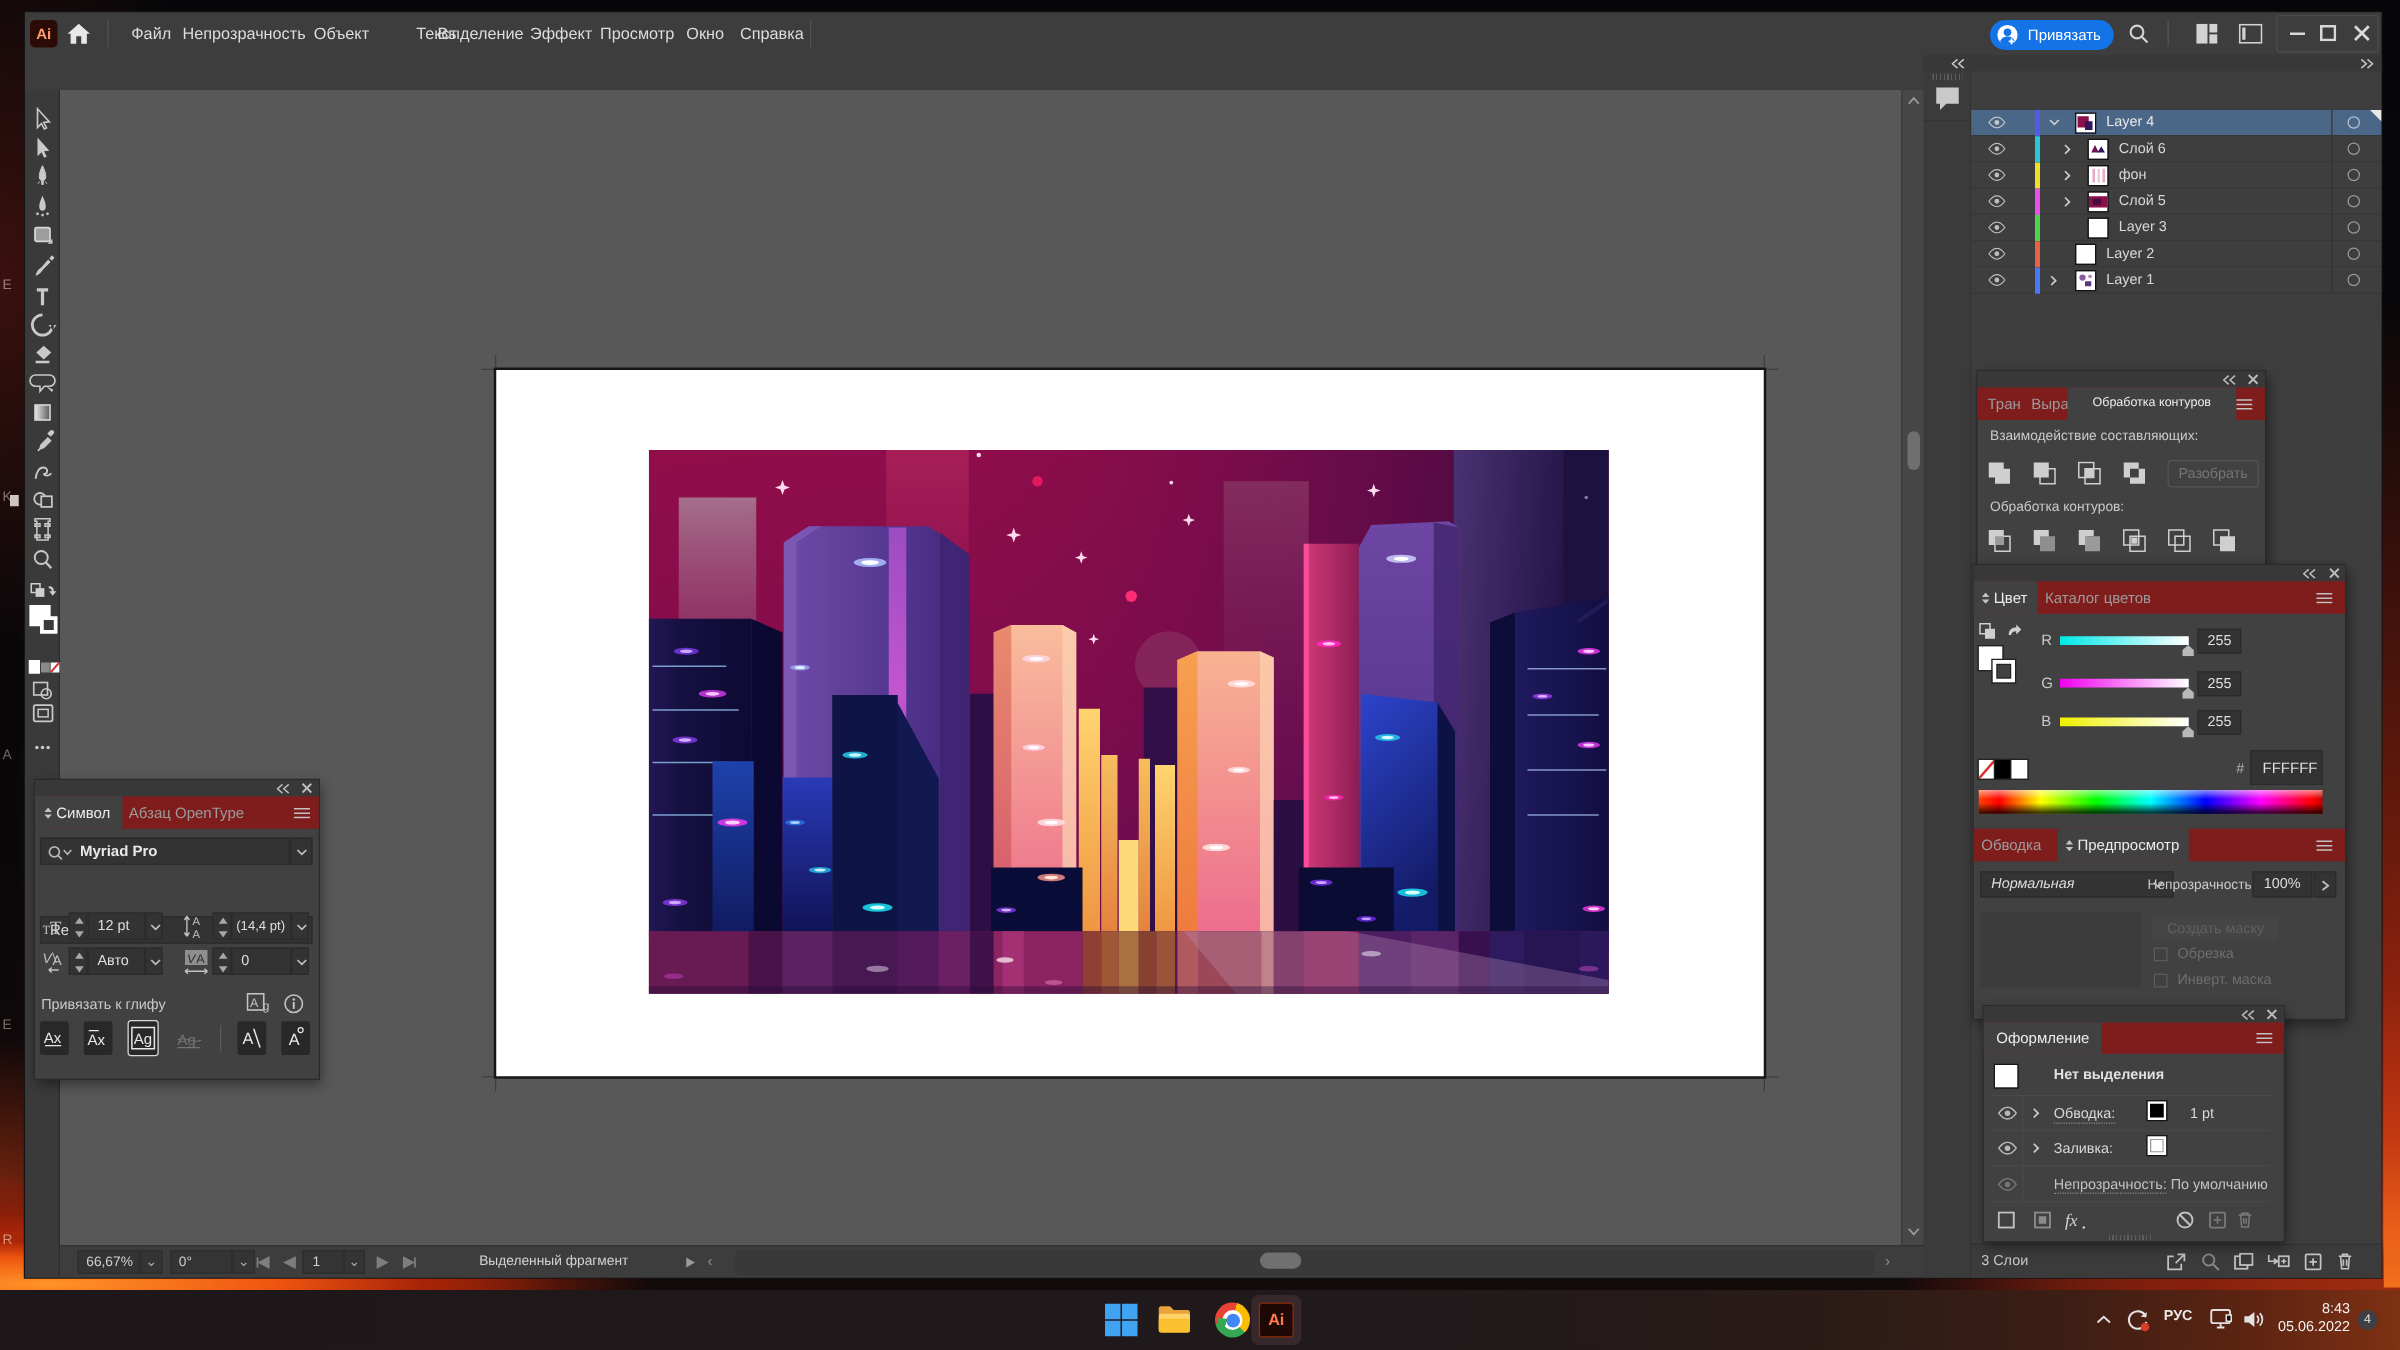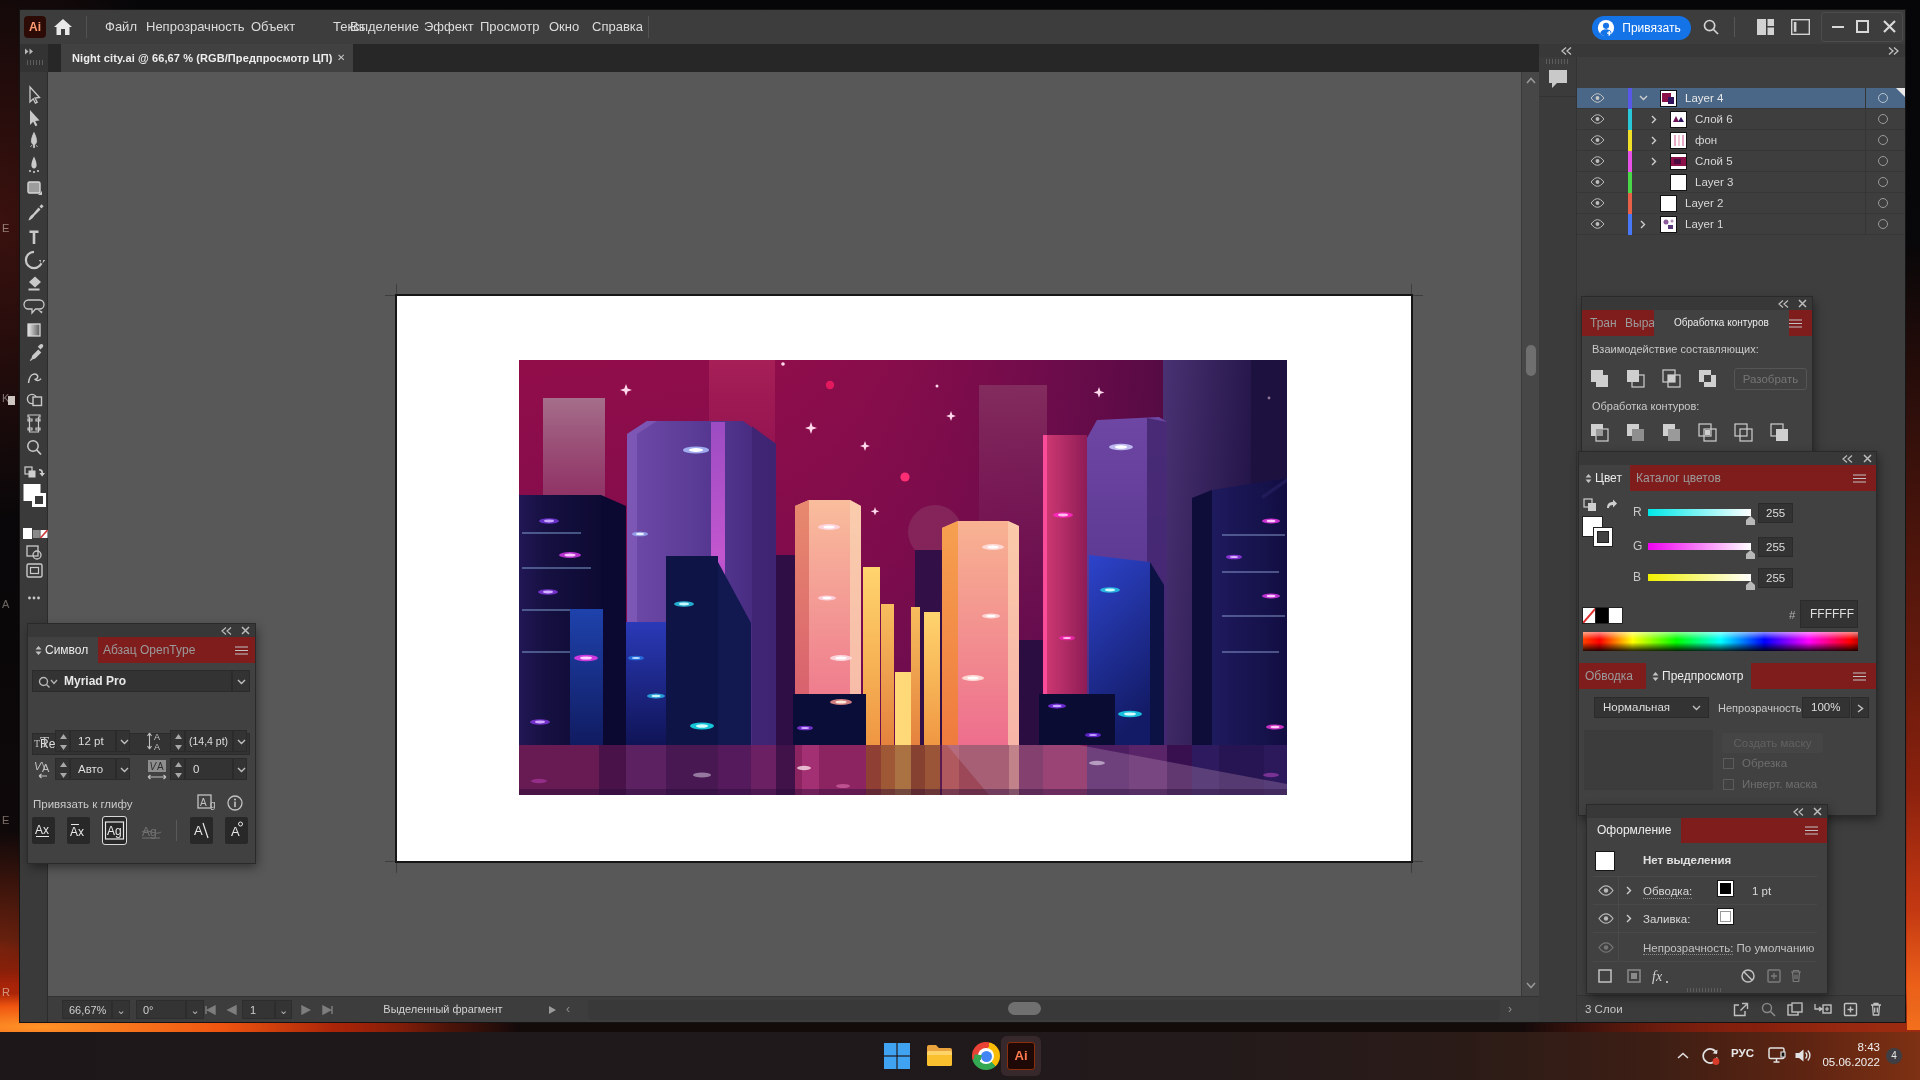--- a/index.html
+++ b/index.html
@@ -127,29 +127,20 @@
       <div class="winbox" style="left:1801px;"></div>
       <svg class="abs" style="left:1812px;top:15px;" width="12" height="4" viewBox="0 0 12 4">
           <rect x="0" y="1" width="12" height="2" fill="#d8d8d8"></rect>
         </svg>
       <svg class="abs" style="left:1836px;top:10px;" width="13" height="13" viewBox="0 0 13 13">
           <rect x="1" y="1" width="11" height="11" fill="none" stroke="#d8d8d8" stroke-width="2"></rect>
         </svg>
       <svg class="abs" style="left:1863px;top:10px;" width="13" height="13" viewBox="0 0 13 13">
           <path d="M1 1 L12 12 M12 1 L1 12" stroke="#d8d8d8" stroke-width="2.2"></path>
         </svg>
-    </div>
-    <div id="tabbar" class="abs">
-      <div id="tabtools" class="abs">
-        <svg class="abs" style="left:4px;top:4px;" width="10" height="7" viewBox="0 0 10 7">
-            <path d="M1 6.5 L4.5 3.5 L1 0.5 M5.5 6.5 L9 3.5 L5.5 0.5" fill="#b8b8b8"></path>
-          </svg>
-        <div class="abs" style="left:7px;top:16px;width:16px;height:5px;background-image:repeating-linear-gradient(90deg,#5d5d5d 0 1px,transparent 1px 3px);"></div>
-      </div>
-      <div id="doctab" class="abs">Night city.ai @ 66,67 % (RGB/Предпросмотр ЦП)<span class="abs" style="left:276px;top:0;font-weight:normal;color:#c8c8c8;font-size:10px;">✕</span></div>
     </div>
     <div id="toolbar" class="abs">
       <svg width="28" height="950" viewBox="0 0 28 950">
         <g fill="#c9c9c9" stroke="none">
           <path d="M10 15 L10 30 L13.2 26.8 L15.4 31.2 L17.2 30.3 L15 26 L19.5 25.5 Z" fill="none" stroke="#c9c9c9" stroke-width="1.3"></path>
           <path d="M10 38 L10 53 L13.2 49.8 L15.4 54.2 L17.4 53.2 L15.2 49 L19.5 48.5 Z"></path>
           <path d="M14 60.5 C12.3 64 11.4 66.8 11.4 69.3 C11.4 71.2 12.5 72.6 14 72.6 C15.5 72.6 16.6 71.2 16.6 69.3 C16.6 66.8 15.7 64 14 60.5 Z M13.4 72.6 h1.2 v3 h-1.2 Z M10.5 75 l1.2-1.8 M17.5 75 l-1.2-1.8" stroke="#c9c9c9" stroke-width="0.8"></path>
           <path d="M14 84.5 C12.3 88 11.4 90.8 11.4 93.3 C11.4 95.2 12.5 96.6 14 96.6 C15.5 96.6 16.6 95.2 16.6 93.3 C16.6 90.8 15.7 88 14 84.5 Z"></path>
             <circle cx="10" cy="99" r="1.1" fill="#c9c9c9"></circle>
             <circle cx="14" cy="100" r="1.1" fill="#c9c9c9"></circle>
@@ -801,21 +792,21 @@
       <div class="ftabs" style="top:211px;">
         <div class="ftab" style="left:6px;">Обводка</div>
         <div class="ftab act" style="left:67px;padding:0 8px 0 16px;">Предпросмотр</div>
         <svg class="abs" style="left:73px;top:9px;" width="7" height="9" viewBox="0 0 7 9">
             <path d="M3.5 0 L6.5 3.5 H0.5 Z M3.5 9 L0.5 5.5 H6.5 Z" fill="#c2c2c2"></path>
           </svg>
         <svg class="abs" style="left:274px;top:9px;" width="13" height="9" viewBox="0 0 13 9">
             <path d="M0 1 h13 M0 4.5 h13 M0 8 h13" stroke="#c2c2c2" stroke-width="1.2"></path>
           </svg>
       </div>
-      <div class="field" style="left:15px;top:245px;width:115px;height:21px;line-height:19px;padding-left:8px;">Нормальная<svg class="abs" style="right:7px;top:7px;" width="9" height="6" viewBox="0 0 9 6">
+      <div class="field" style="left:5px;top:245px;width:155px;height:21px;line-height:19px;padding-left:8px;font-style:italic;">Нормальная<svg class="abs" style="right:7px;top:7px;" width="9" height="6" viewBox="0 0 9 6">
             <path d="M1 1 L4.5 4.5 L8 1" fill="none" stroke="#c0c0c0" stroke-width="1.4"></path>
           </svg></div>
       <div class="abs" style="left:139px;top:250px;font-size:11px;color:#c9c9c9;">Непрозрачность:</div>
       <div class="field" style="left:223px;top:245px;width:48px;height:21px;line-height:19px;padding-left:8px;">100%</div>
       <div class="field" style="left:272px;top:245px;width:18px;height:21px;color:#b5b5b5;">
           <svg style="position:absolute;left:5px;top:6px;" width="7" height="9" viewBox="0 0 7 9">
             <path d="M1 1 L5.5 4.5 L1 8" fill="none" stroke="#c0c0c0" stroke-width="1.5"></path>
           </svg>
         </div>
       <div class="abs" style="left:5px;top:278px;width:129px;height:60px;background:#3c3c3c;"></div>

